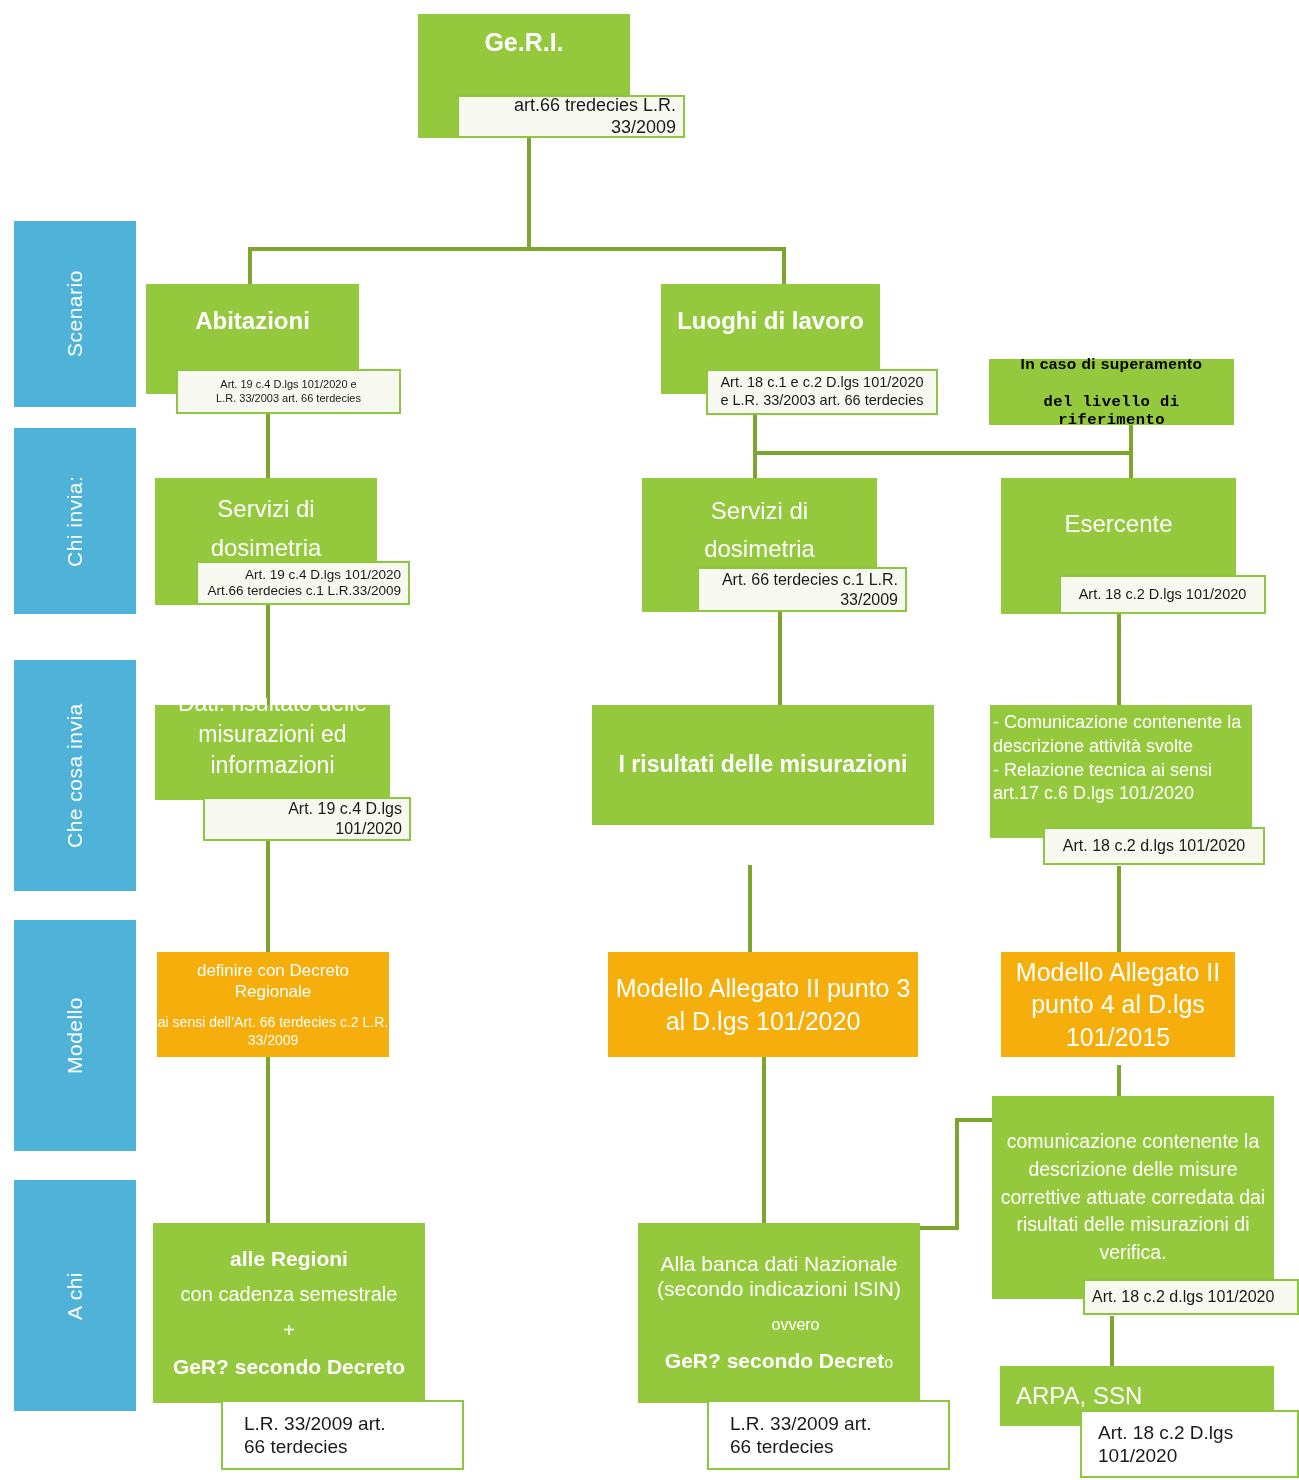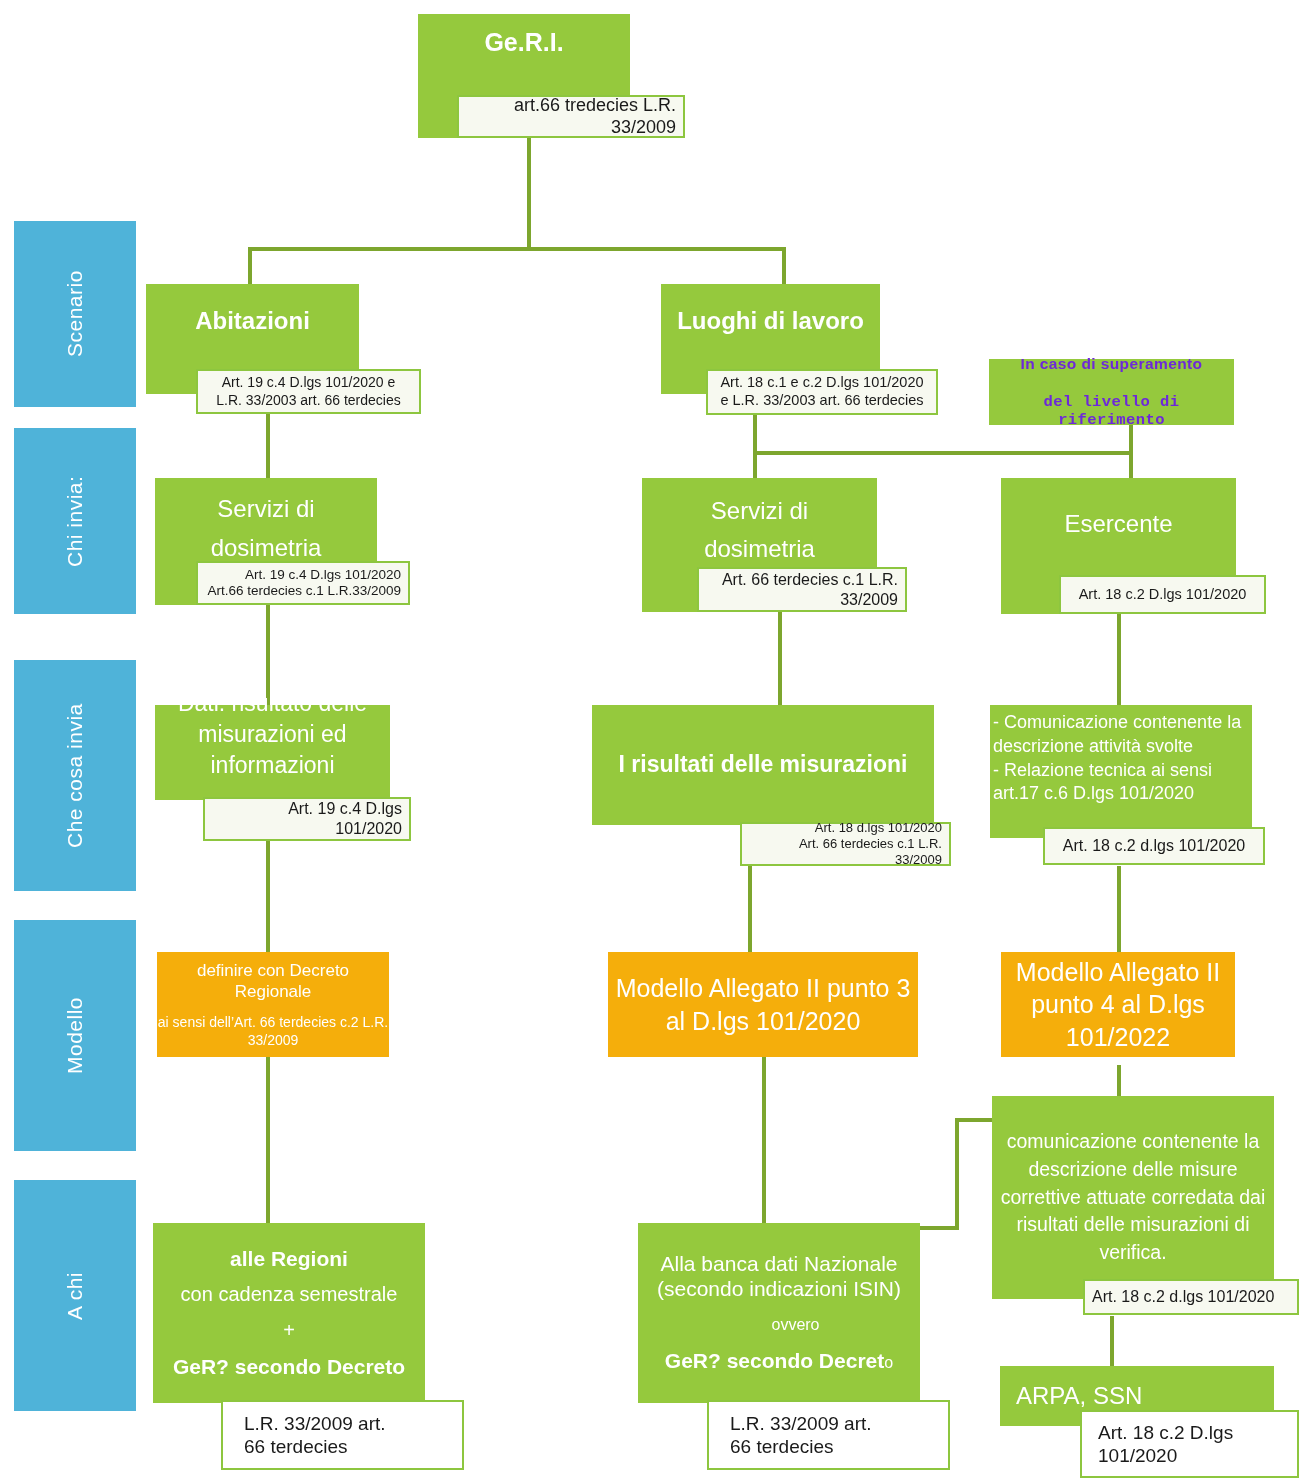--- a/index.html
+++ b/index.html
@@ -28,21 +28,21 @@
   .callout.left{justify-content:flex-start;text-align:left;}
   .callout.ctr{justify-content:center;text-align:center;}
 
   
   .sidebar-label{position:absolute;z-index:3;color:#ffffff;
       writing-mode:vertical-rl;transform:rotate(180deg);
       display:flex;align-items:center;justify-content:center;
       width:100%;height:100%;left:0;top:0;letter-spacing:.5px;}
 
   .b{font-weight:bold;}
-  .red{color:#6d28d9;font-weight:bold;letter-spacing:.4px;}
+  .red{color:#000000;font-weight:bold;letter-spacing:.4px;}
   .lines{white-space:pre-line;}
 </style>
 </head>
 <body>
 
 <div class="canvas">
 
   <div class="conn" style="left:527px;top:138px;width:4px;height:112px;"></div>
   <div class="conn" style="left:248px;top:247px;width:538px;height:4px;"></div>
   <div class="conn" style="left:248px;top:247px;width:4px;height:37px;"></div>
@@ -97,21 +97,21 @@
 
   <div class="node green" style="left:418px;top:14px;width:212px;height:124px;">
     <span class="b" style="font-size:25px;margin-bottom:67px;">Ge.R.I.</span>
   </div>
   <div class="callout right lines" style="left:457px;top:95px;width:228px;height:43px;font-size:18px;">art.66 tredecies L.R.
 33/2009</div>
 
   <div class="node green" style="left:146px;top:284px;width:213px;height:110px;">
     <span class="b" style="font-size:24px;margin-bottom:36px;">Abitazioni</span>
   </div>
-  <div class="callout ctr lines" style="left:196px;top:369px;width:225px;height:45px;font-size:14px;">Art. 19 c.4 D.lgs 101/2020 e
+  <div class="callout ctr lines" style="left:176px;top:369px;width:225px;height:45px;font-size:11px;">Art. 19 c.4 D.lgs 101/2020 e
 L.R. 33/2003 art. 66 terdecies</div>
 
   <div class="node green" style="left:661px;top:284px;width:219px;height:110px;">
     <span class="b" style="font-size:24px;margin-bottom:36px;">Luoghi di lavoro</span>
   </div>
   <div class="callout ctr lines" style="left:706px;top:369px;width:232px;height:46px;font-size:14.5px;">Art. 18 c.1 e c.2 D.lgs 101/2020
 e L.R. 33/2003 art. 66 terdecies</div>
 
   <div class="node green" style="left:989px;top:359px;width:245px;height:66px;flex-direction:column;">
     <span class="red" style="font-size:15.5px;">In caso  di  superamento</span>
@@ -139,40 +139,38 @@
 
   <div class="node green" style="left:155px;top:705px;width:235px;height:95px;">
     <span style="font-size:23px;line-height:1.35;margin-bottom:36px;padding:0 4px;">Dati: risultato delle misurazioni ed informazioni</span>
   </div>
   <div class="callout right lines" style="left:203px;top:797px;width:208px;height:44px;font-size:16px;">Art. 19 c.4 D.lgs
 101/2020</div>
 
   <div class="node green" style="left:592px;top:705px;width:342px;height:120px;">
     <span class="b" style="font-size:23px;">I risultati delle misurazioni</span>
   </div>
-  <div class="callout right lines" style="left:740px;top:822px;width:211px;height:44px;font-size:13px;">Art. 18 d.lgs 101/2020
-Art. 66 terdecies c.1 L.R. 33/2009</div>
 
   <div class="node green lines" style="left:990px;top:705px;width:262px;height:133px;align-items:flex-start;justify-content:flex-start;">
     <span style="font-size:18px;line-height:1.32;text-align:left;padding:6px 2px 0 3px;">- Comunicazione contenente la descrizione attività svolte
 - Relazione tecnica ai sensi art.17 c.6 D.lgs 101/2020</span>
   </div>
   <div class="callout ctr" style="left:1043px;top:827px;width:222px;height:38px;font-size:16px;">Art. 18 c.2 d.lgs 101/2020</div>
 
   <div class="node orange" style="left:157px;top:952px;width:232px;height:105px;flex-direction:column;">
     <span style="font-size:17px;line-height:1.25;">definire con Decreto Regionale</span>
     <span style="font-size:14px;line-height:1.25;margin-top:12px;">ai sensi dell’Art. 66 terdecies c.2 L.R. 33/2009</span>
   </div>
 
   <div class="node orange" style="left:608px;top:952px;width:310px;height:105px;">
     <span style="font-size:25px;line-height:1.3;">Modello Allegato II punto 3 al D.lgs 101/2020</span>
   </div>
 
   <div class="node orange" style="left:1001px;top:952px;width:234px;height:105px;">
-    <span style="font-size:25px;line-height:1.3;">Modello Allegato II punto 4 al D.lgs 101/2022</span>
+    <span style="font-size:25px;line-height:1.3;">Modello Allegato II punto 4 al D.lgs 101/2015</span>
   </div>
 
   <div class="node green" style="left:153px;top:1223px;width:272px;height:180px;flex-direction:column;justify-content:center;">
     <span class="b" style="font-size:21px;">alle Regioni</span>
     <span style="font-size:20px;margin-top:12px;">con cadenza semestrale</span>
     <span style="font-size:20px;margin-top:12px;">+</span>
     <span class="b" style="font-size:21px;margin-top:12px;">GeR? secondo Decreto</span>
   </div>
   <div class="callout plain left lines" style="left:221px;top:1400px;width:243px;height:70px;font-size:19px;padding-left:21px;">L.R. 33/2009 art.
 66 terdecies</div>

